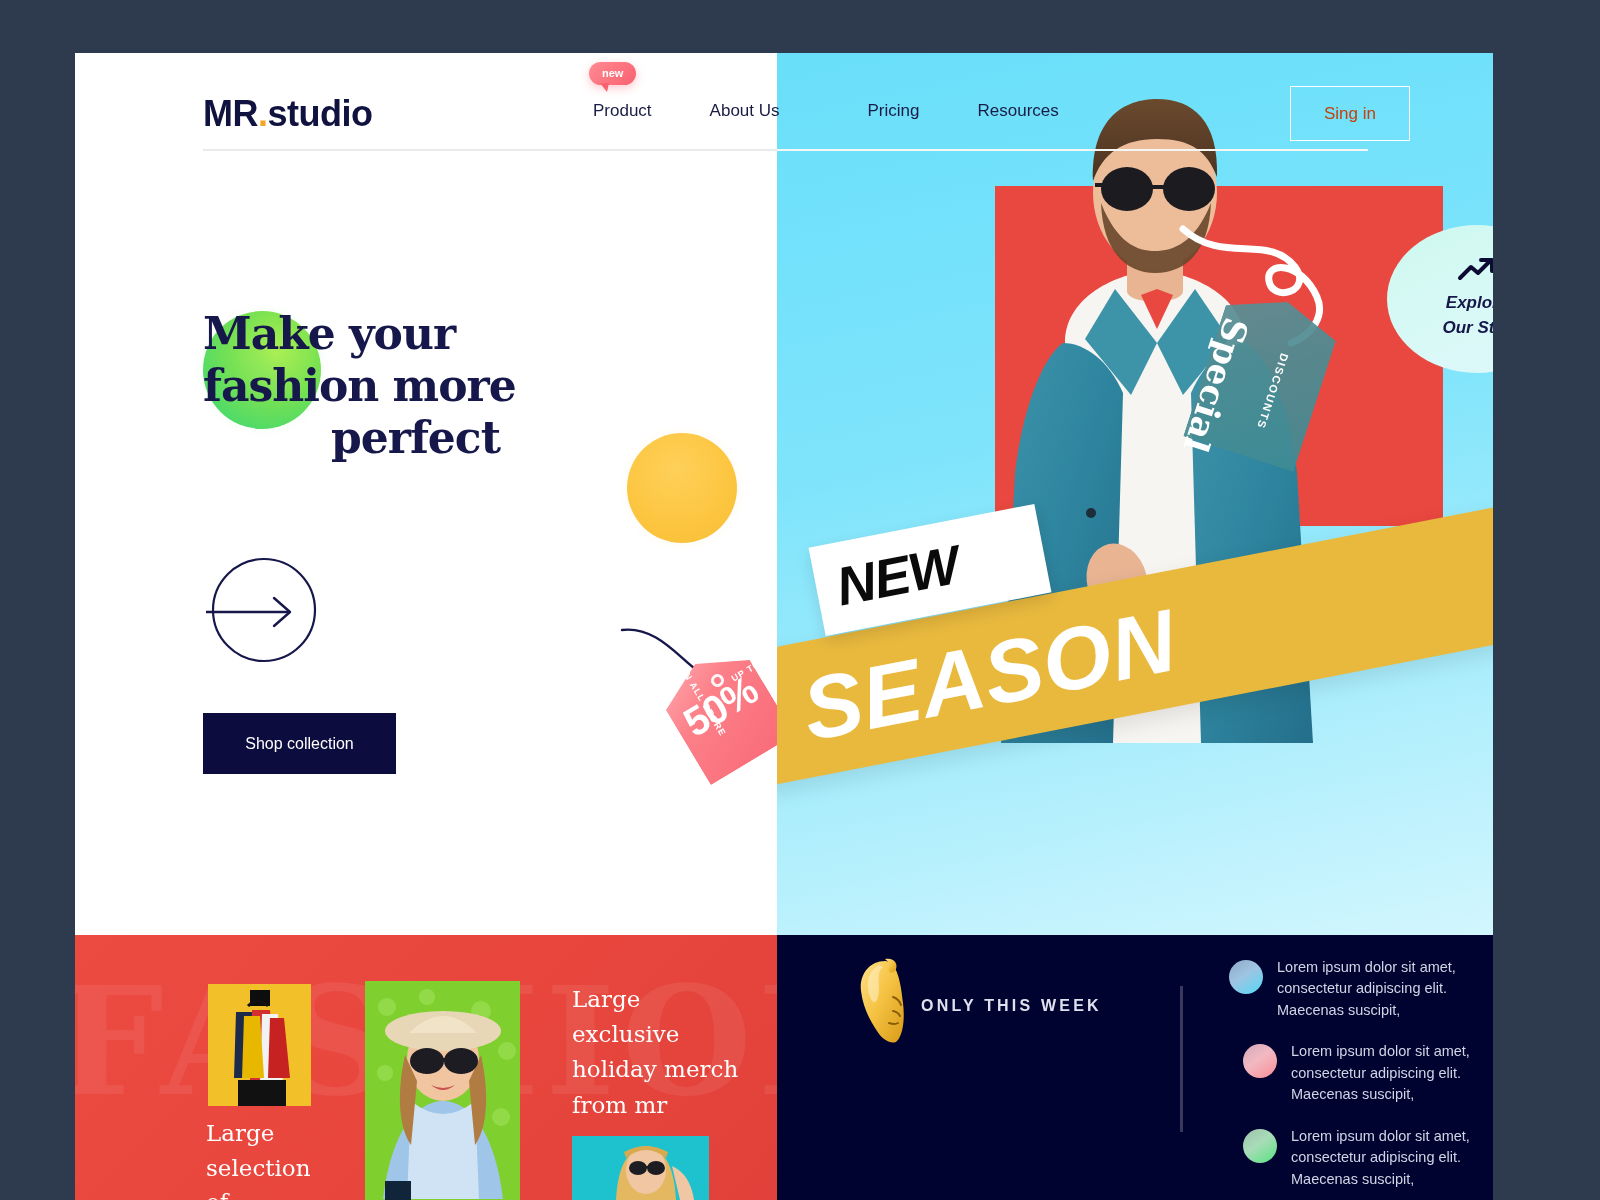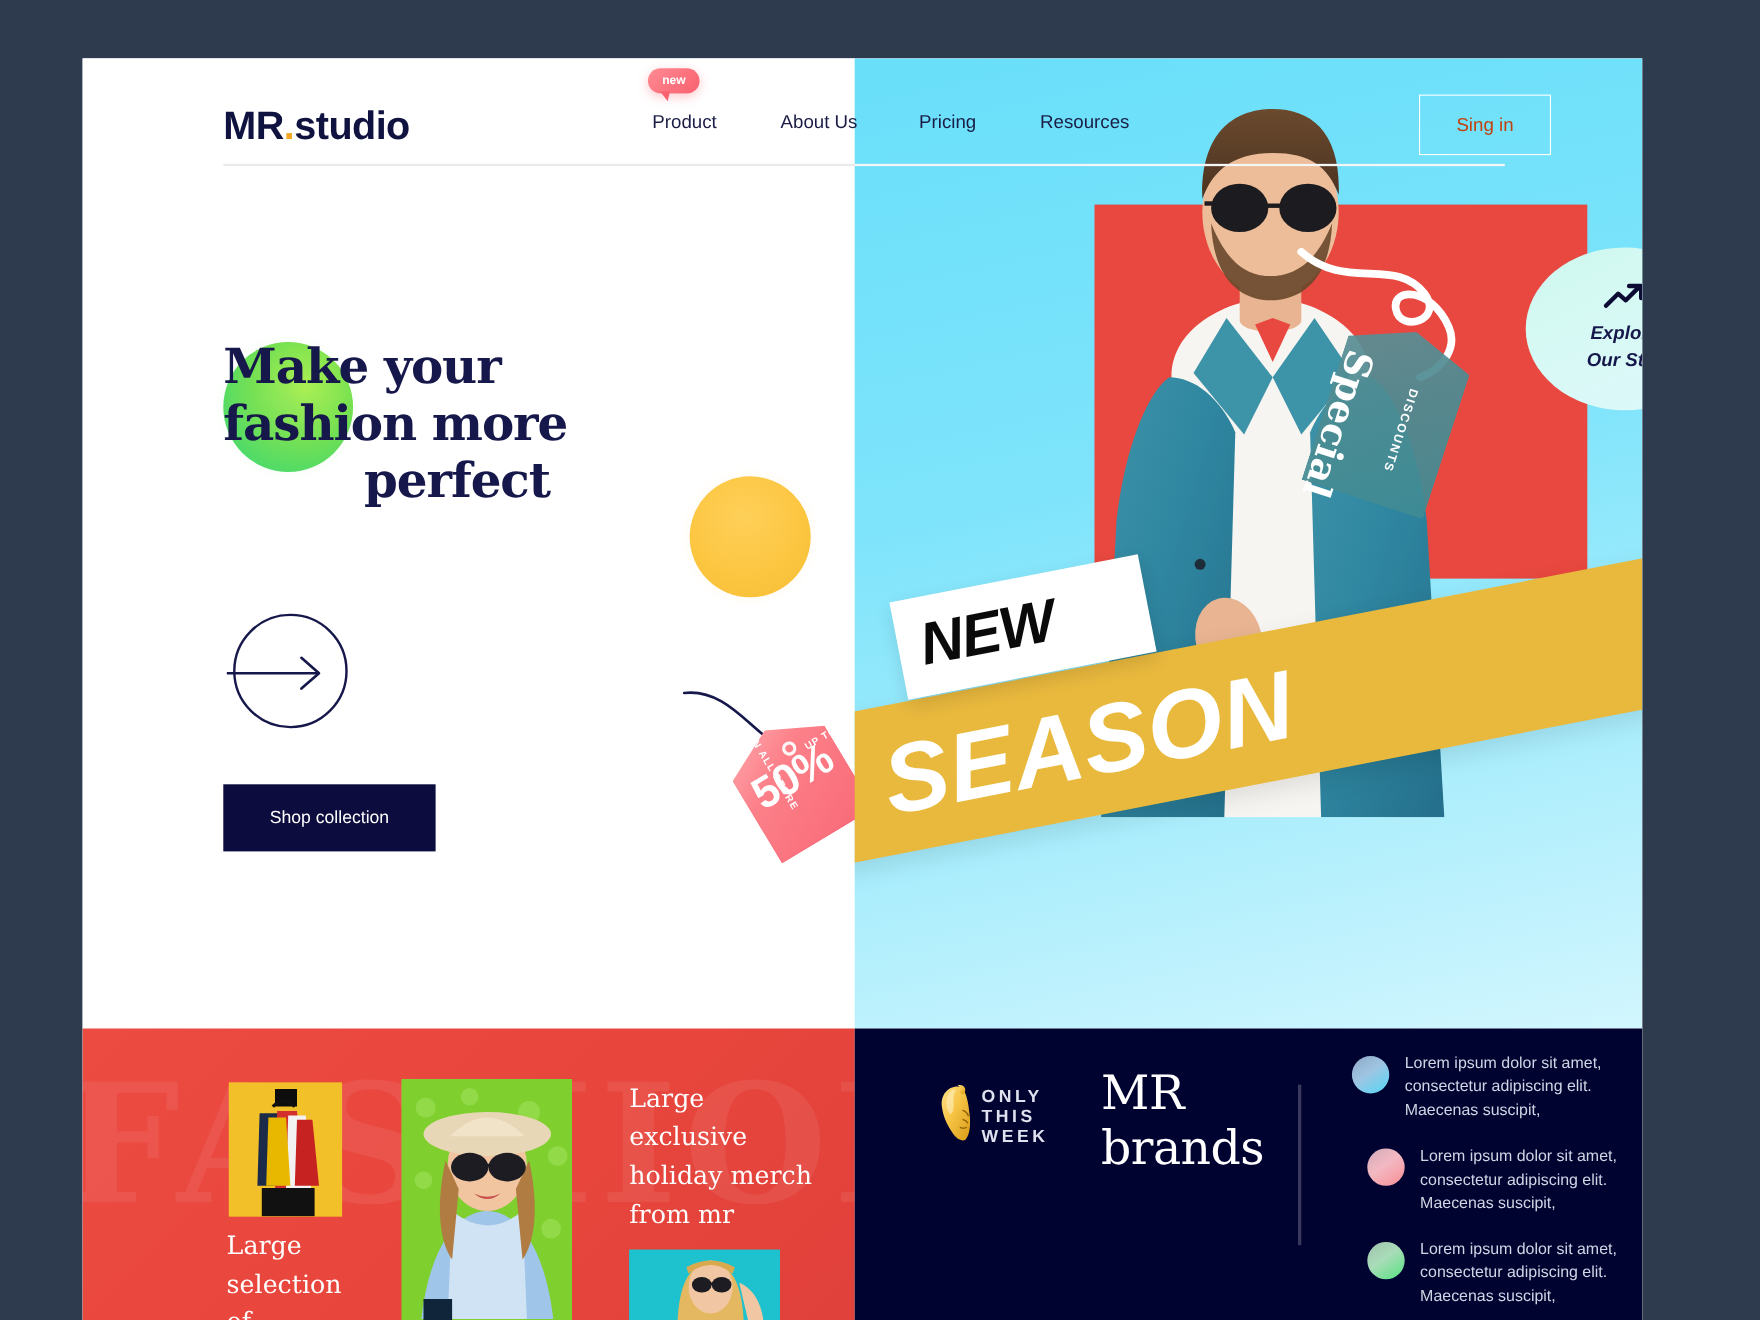--- a/index.html
+++ b/index.html
@@ -39,21 +39,21 @@
   .logo .dot { color:#f5a623; }
   .nav-links {
     position:absolute; left:518px; top:48px;
     display:flex; align-items:center; gap:0;
   }
   .nav-link {
     font-size:17px; color:#1a1c45; cursor:pointer;
     position:relative; white-space:nowrap;
   }
   .nl-product { margin-right:58px; }
-  .nl-about   { margin-right:56px; }
+  .nl-about   { margin-right:88px; }
   .nl-pricing { margin-right:58px; }
   .new-badge {
     position:absolute; left:-4px; top:-39px;
     background:linear-gradient(135deg,#ff8a93,#f9616f);
     color:#fff; font-size:11px; font-weight:bold;
     padding:5px 13px 6px; border-radius:13px;
     box-shadow:0 3px 10px rgba(249,97,111,.35);
   }
   .new-badge:after {
     content:""; position:absolute; left:11px; bottom:-7px;
@@ -494,21 +494,20 @@
           </defs>
           <path d="M36 4 C20 4 10 18 12 34 C14 50 20 62 28 74 C34 84 44 88 48 84
                    C54 78 56 62 54 46 C52 26 48 4 36 4 Z" fill="url(#gold)"></path>
           <path d="M30 8 C18 14 16 30 22 42 C26 50 30 42 30 32 C30 22 28 14 34 10 Z" fill="#fff3c9" opacity=".55"></path>
           <path d="M36 2 C46 0 50 8 46 14 C42 18 38 14 40 10 C42 6 38 4 36 2 Z" fill="url(#gold)"></path>
           <path d="M44 40 q6 2 8 8" stroke="#8a5e06" stroke-width="2" fill="none" stroke-linecap="round"></path>
           <path d="M44 54 q5 1 7 5" stroke="#8a5e06" stroke-width="2" fill="none" stroke-linecap="round"></path>
           <path d="M40 66 q6 2 9 0" stroke="#8a5e06" stroke-width="2" fill="none" stroke-linecap="round"></path>
         </svg>
         <div class="only-week">ONLY THIS WEEK</div>
-        <div class="mr-brands">MR brands</div>
       </div>
 
       <div class="vrule"></div>
 
       <div class="lorem-list">
         <div class="lorem-item">
           <div class="lorem-bullet lb-blue"></div>
           <div class="lorem-text">Lorem ipsum dolor sit amet, consectetur adipiscing elit. Maecenas suscipit,</div>
         </div>
         <div class="lorem-item">

